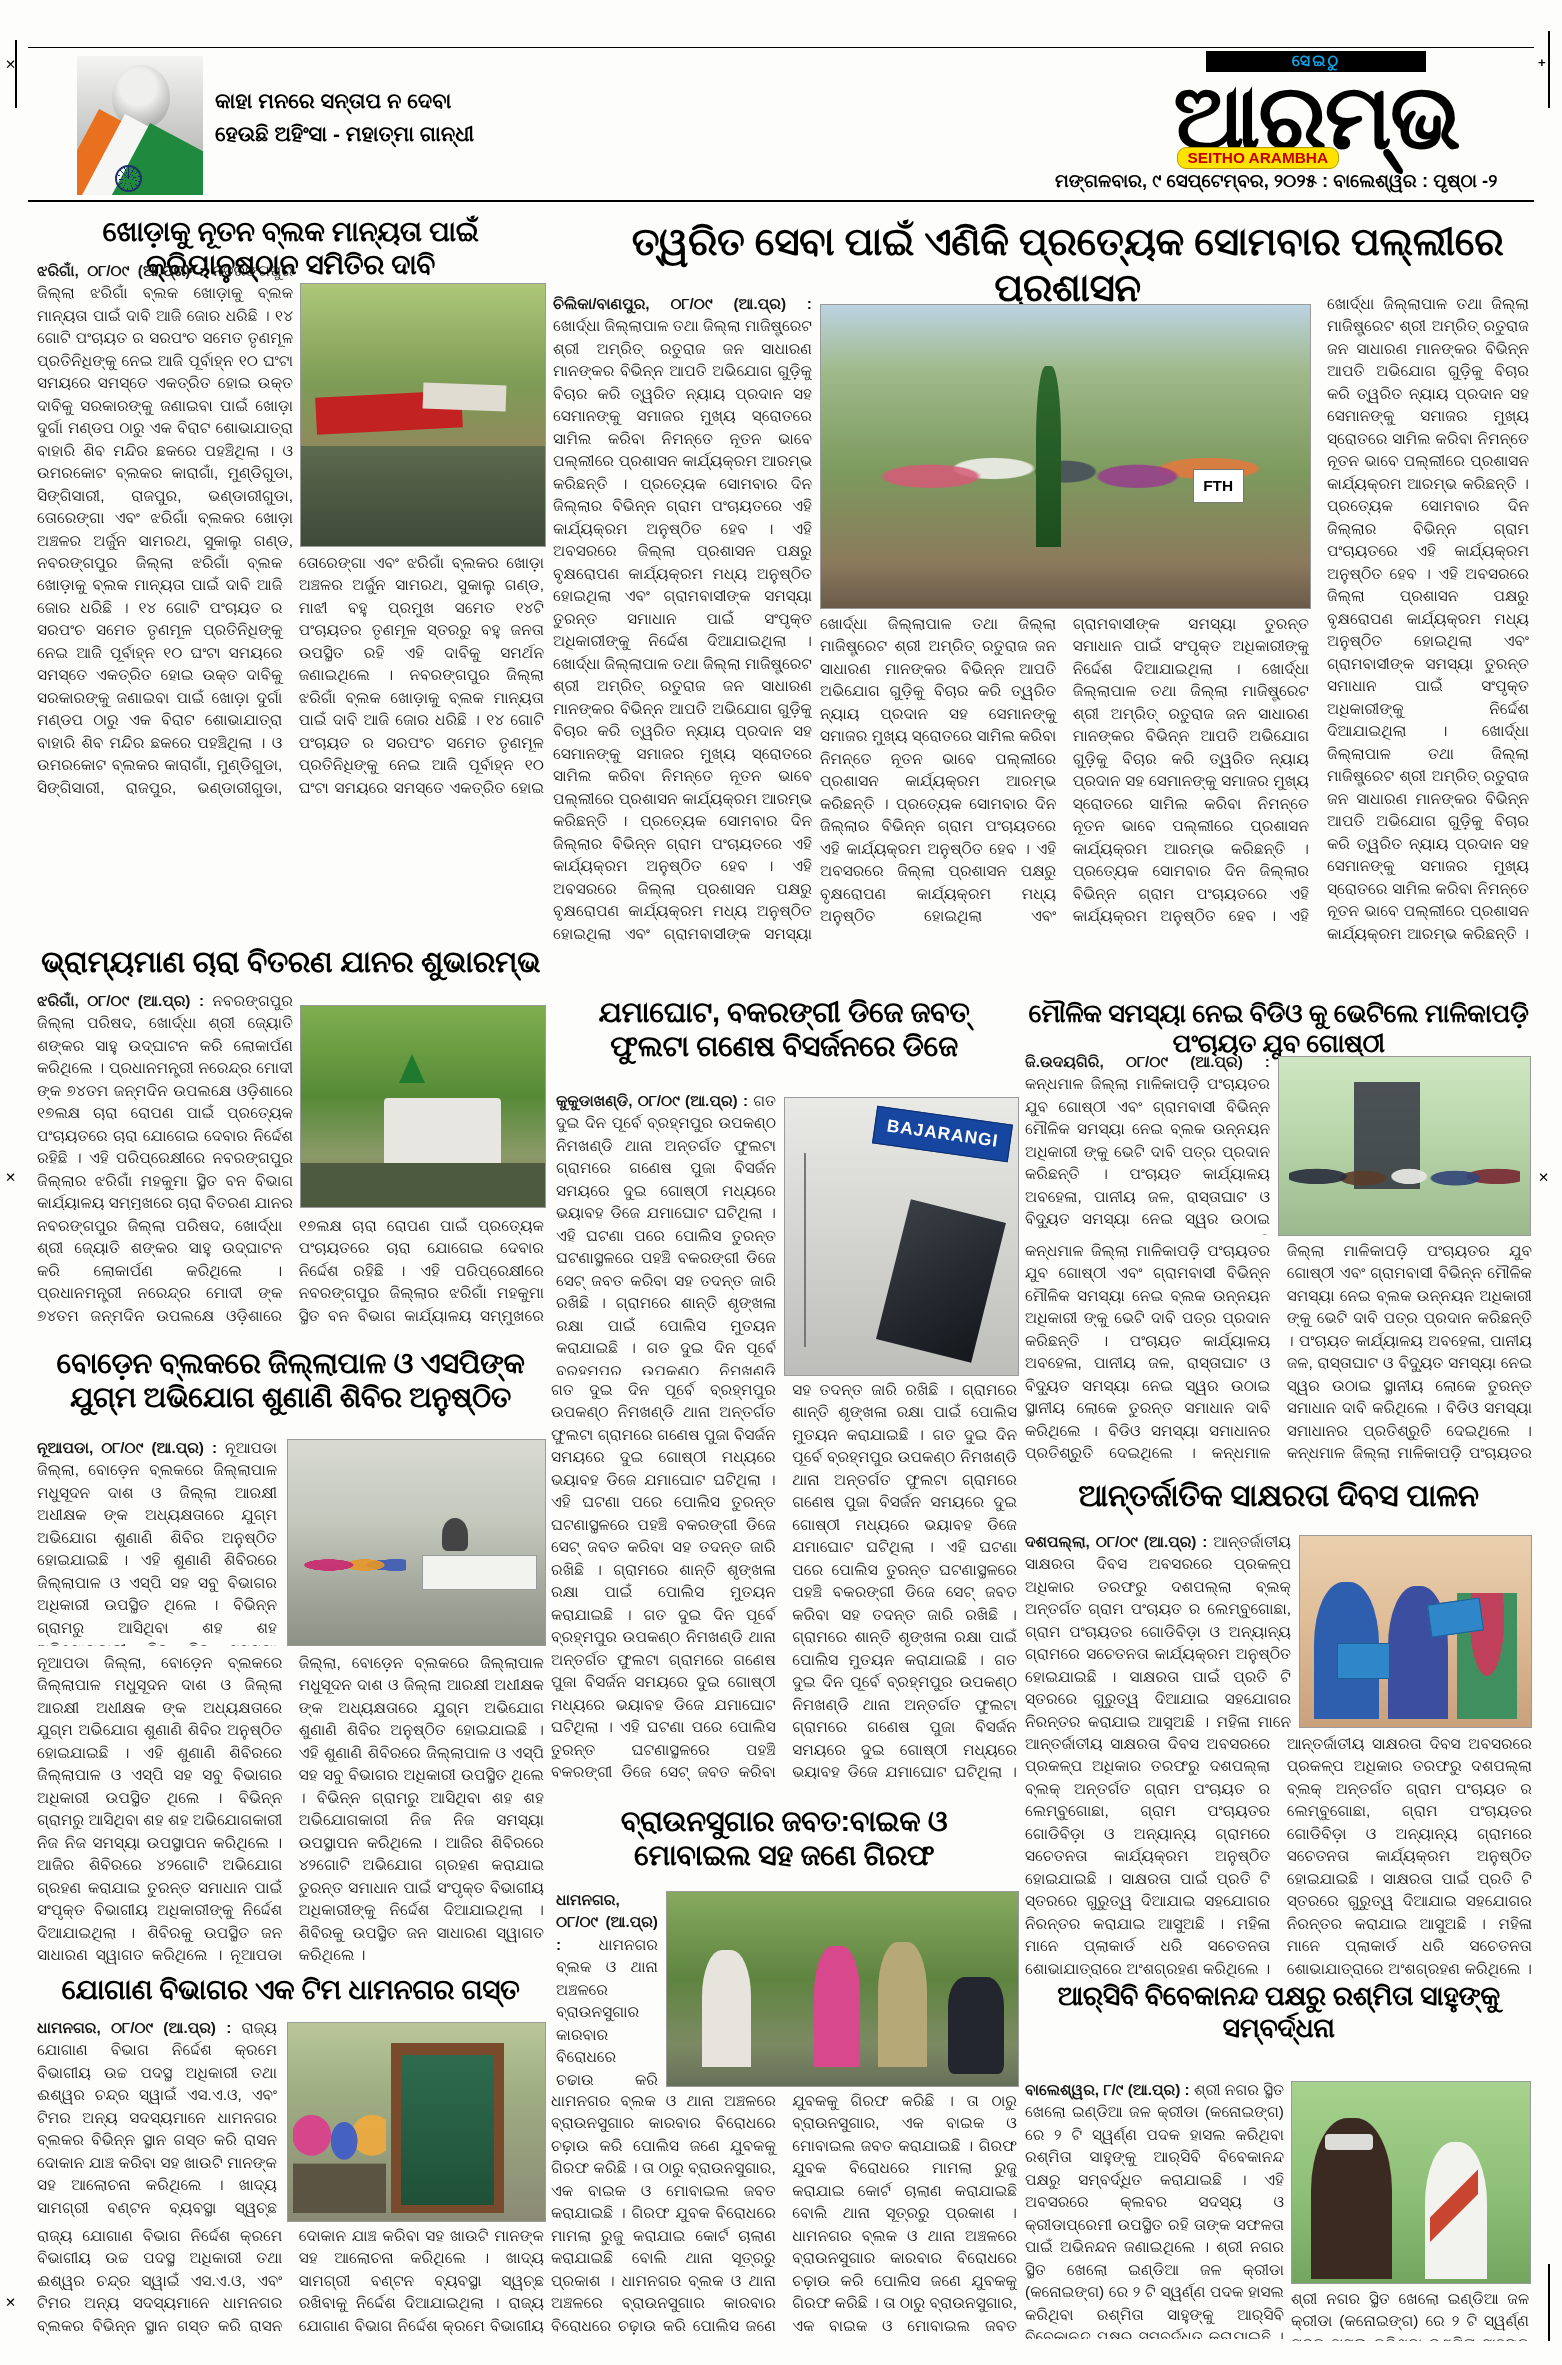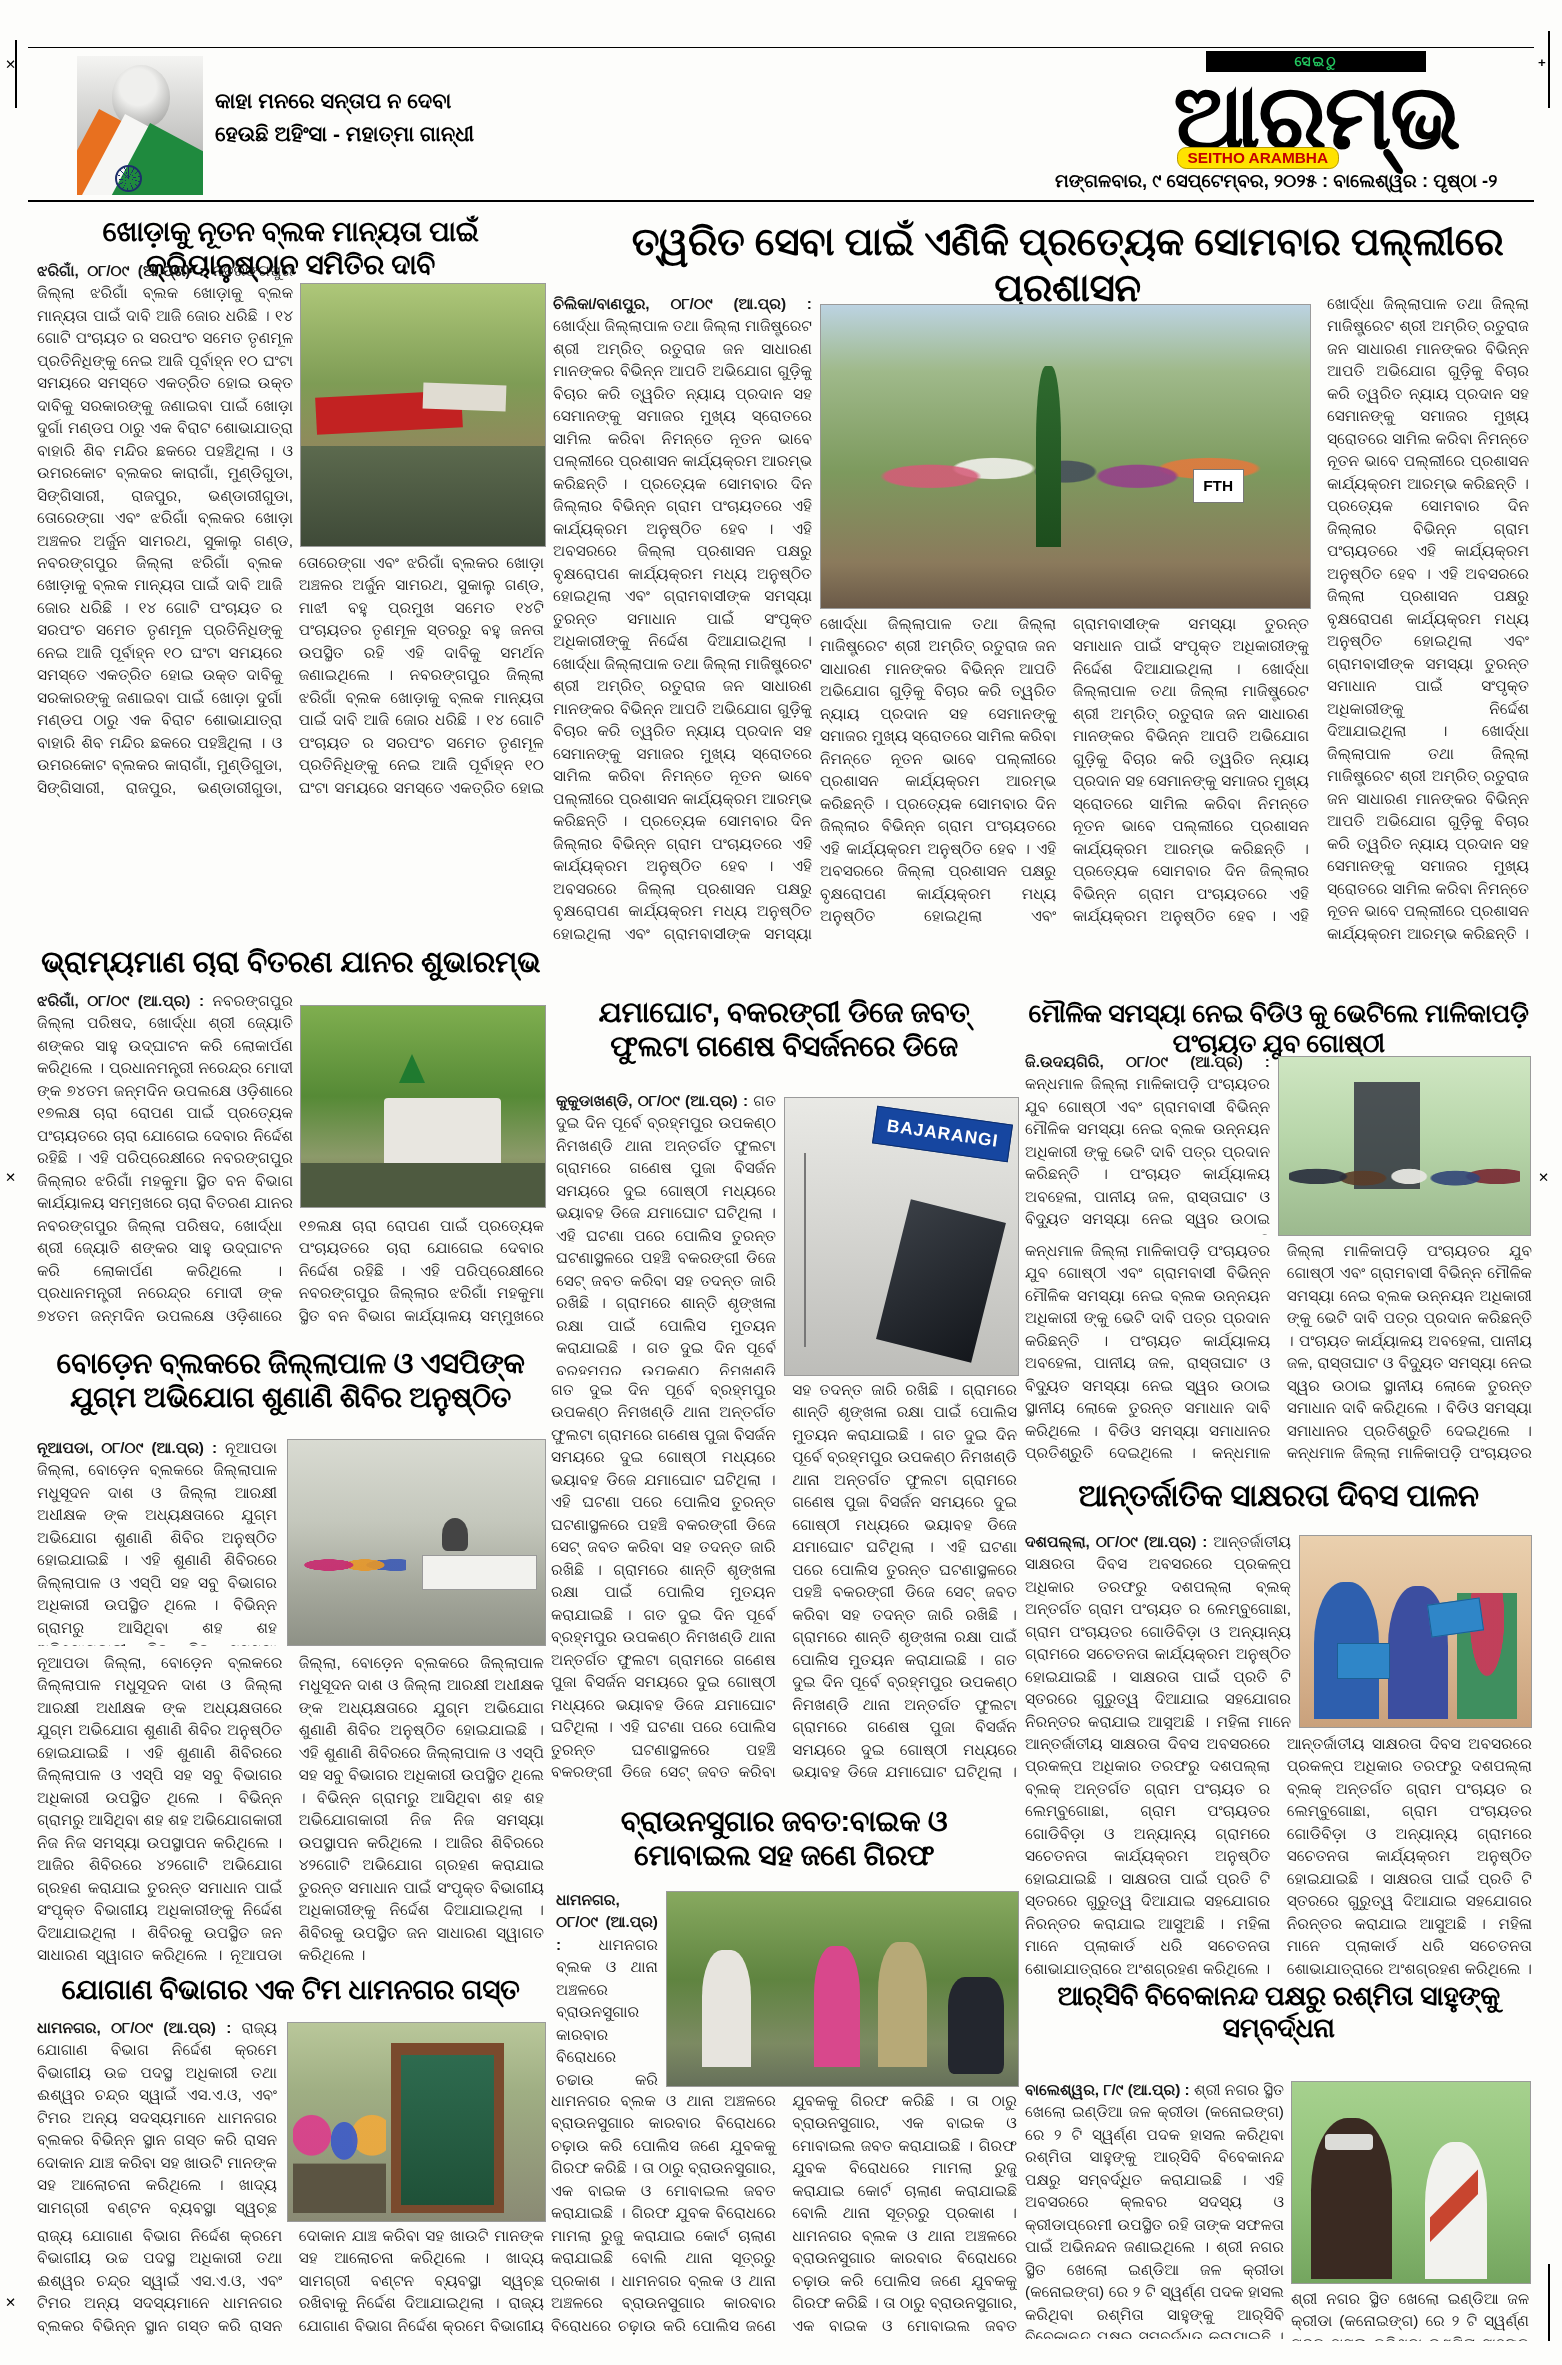--- a/index.html
+++ b/index.html
@@ -3,21 +3,21 @@
 <meta charset="utf-8">
 <style>
   html,body{margin:0;padding:0;background:#e9e9e6;}
   #page{position:relative;width:1562px;height:2366px;background:#fdfdfb;
         font-family:"Liberation Sans","DejaVu Sans",sans-serif;color:#141414;overflow:hidden;}
   .abs{position:absolute;}
   .hline{position:absolute;height:1.5px;background:#000;}
   .vline{position:absolute;width:1.5px;background:#000;}
   .mark{position:absolute;font-size:13.3px;color:#000;font-weight:bold;}
   
-  .mast-bar{background:#000;color:#22c55e;text-align:center;font-size:14px;font-weight:bold;letter-spacing:2px;line-height:20.5px;}
+  .mast-bar{background:#000;color:#0ea5e9;text-align:center;font-size:16px;font-weight:bold;letter-spacing:2px;line-height:20.5px;}
   .mast-logo{font-size:90px;font-weight:900;line-height:1;letter-spacing:-2px;color:#000;text-align:center;}
   .mast-badge{background:#ffe200;color:#c40000;font-weight:bold;font-size:15.4px;padding:1px 10px;border-radius:9.2px;border:1px solid #b89b00;}
   .mast-date{font-size:18.4px;font-weight:bold;color:#000;white-space:nowrap;}
   .quote{font-size:21px;font-weight:bold;color:#000;line-height:1.55;}
   
   .headline{font-weight:900;text-align:center;color:#000;line-height:1.18;letter-spacing:-0.5px;}
   .body-text{font-size:15.4px;line-height:1.46;text-align:justify;color:#161616;overflow:hidden;}
   .cols2{column-count:2;column-gap:16.4px;}
   .dateline{font-weight:bold;}
   .photo{position:absolute;overflow:hidden;border:0.5px solid #9a9a9a;}

